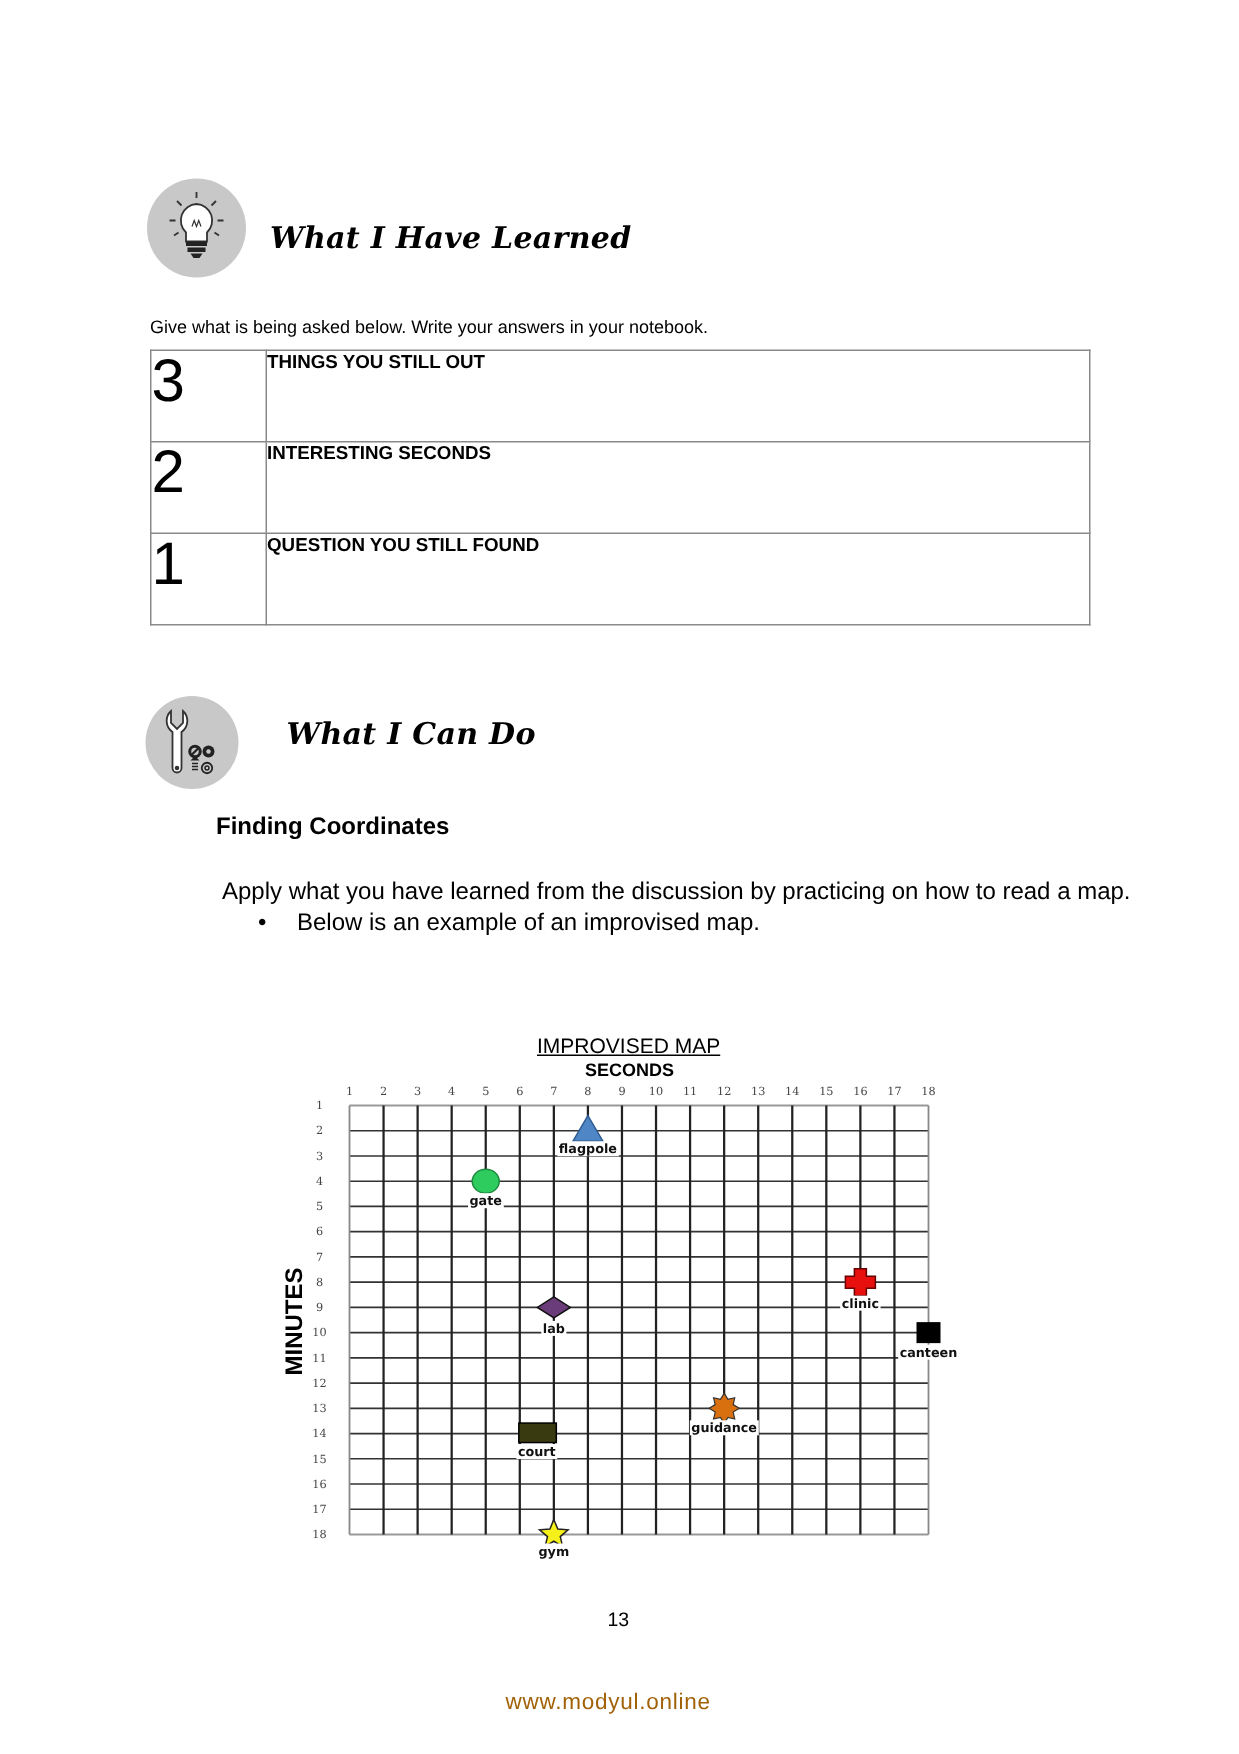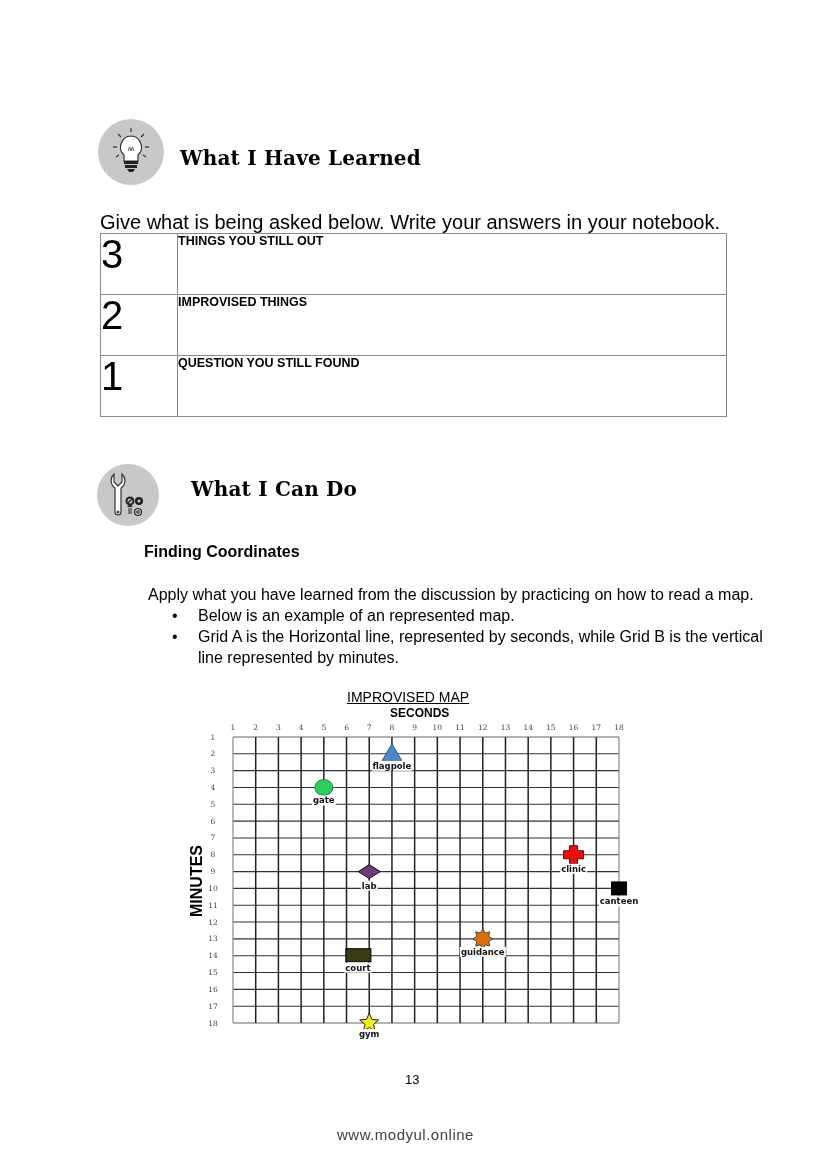--- a/index.html
+++ b/index.html
@@ -1,40 +1,40 @@
 <!DOCTYPE html>
 <html><head>
 <meta charset="utf-8">
 <style>
   html, body { margin: 0; padding: 0; background: #ffffff; }
   body { width: 826px; height: 1169px; position: relative; overflow: hidden;
          font-family: "Liberation Sans", sans-serif; color: #000; }
   .abs { position: absolute; }
 
   .icon-circle { width: 66px; height: 66px; border-radius: 50%; background: #c8c8c8; }
-  .section-title { font-family: "DejaVu Serif", serif; font-weight: bold; 
+  .section-title { font-family: "DejaVu Serif", serif; font-weight: bold; font-style: italic;
                    font-size: 20px; letter-spacing: 0.2px; }
 
-  .instr { font-size: 20px; }
+  .instr { font-size: 12px; }
   table.ref { position: absolute; left: 100px; top: 233px; width: 627px; border-collapse: collapse; }
   table.ref td { border: 1px solid #8a8a8a; height: 60px; vertical-align: top; padding: 0; }
   .big-num { font-family: "Liberation Sans", sans-serif; font-size: 40px; line-height: 1; padding: 10px 0 0 8px; width: 76px; }
   .row-label { font-family: "Liberation Sans", sans-serif; font-weight: bold; font-size: 12.5px; padding-top: 15px; }
 
   .sub-head { font-weight: bold; font-size: 16px; margin-left: 44px; }
   .body-text { font-size: 16px; line-height: 21px; margin-left: 48px; }
   ul.bul { margin: 0; padding: 0; list-style: none; }
   ul.bul li { position: relative; padding-left: 50px; }
   ul.bul li::before { content: "\2022"; position: absolute; left: 24px; top: 0; }
 
   .map-title { font-size: 14px; text-decoration: underline; }
   .seconds-lbl { font-weight: bold; font-size: 12px; }
   .minutes-lbl { font-weight: bold; font-size: 16px; transform: rotate(-90deg); transform-origin: center; }
   .page-num { font-size: 13px; }
-  .watermark { font-size: 15px; color: #404040; letter-spacing: 0.5px; }
+  .watermark { font-size: 15px; color: #a16207; letter-spacing: 0.5px; }
 </style>
 </head>
 <body>
 
 <div class="abs icon-circle" style="left:98px; top:119px;">
   <svg width="66" height="66" viewBox="0 0 66 66">
     <g stroke="#333" stroke-width="1.2" fill="none">
       <path d="M33 17 a11 11 0 0 1 7 19 v6 h-14 v-6 a11 11 0 0 1 7 -19z" fill="#fff"></path>
       <path d="M30 32 l1.5 -4 l1.5 4 l1.5 -4 l1.5 4" stroke-width="0.8"></path>
       <line x1="33" y1="9" x2="33" y2="13"></line>
@@ -55,21 +55,21 @@
 <div class="abs instr" style="left:100px; top:211px;">Give what is being asked below. Write your answers in your notebook.</div>
 
 <table class="ref">
   <tbody>
       <tr>
     <td class="big-num">3</td>
     <td class="row-label">THINGS YOU STILL OUT</td>
   </tr>
   <tr>
     <td class="big-num">2</td>
-    <td class="row-label">IMPROVISED THINGS</td>
+    <td class="row-label">INTERESTING SECONDS</td>
   </tr>
   <tr>
     <td class="big-num">1</td>
     <td class="row-label">QUESTION YOU STILL FOUND</td>
   </tr>
 </tbody>
   </table>
 
 <div class="abs icon-circle" style="left:97px; top:464px; width:62px; height:62px;">
   <svg width="62" height="62" viewBox="0 0 62 62">
@@ -85,26 +85,25 @@
     <circle cx="41" cy="48" r="1.3" fill="none" stroke="#222" stroke-width="1"></circle>
   </svg>
 </div>
 <div class="abs section-title" style="left:191px; top:477px;text-align:center;">What I Can Do</div>
 
 <div class="abs sub-head" style="left:100px; top:543px;">Finding Coordinates</div>
 
 <div class="abs body-text" style="left:100px; top:584px; width:640px;">
   <div>Apply what you have learned from the discussion by practicing on how to read a map.</div>
   <ul class="bul">
-    <li>Below is an example of an represented map.</li>
-    <li style="width:580px;">Grid A is the Horizontal line, represented by seconds, while Grid B is the vertical line represented by minutes.</li>
+    <li>Below is an example of an improvised map.</li>
   </ul>
 </div>
 
-<div class="abs map-title" style="left:347px; top:689px;text-decoration:underline;">IMPROVISED MAP</div>
+<div class="abs map-title" style="left:358px; top:689px;text-decoration:underline;">IMPROVISED MAP</div>
 <div class="abs seconds-lbl" style="left:390px; top:706px;">SECONDS</div>
 <div class="abs minutes-lbl" style="left:165px; top:876px; width:64px; text-align:center;">MINUTES</div>
 
 <svg id="map-svg" class="abs" style="left:0; top:0;" width="826" height="1169">
     <line x1="233" x2="619" y1="737" y2="737" stroke="#999" stroke-width="1.4"></line>
     <text x="213" y="739.5" font-size="7.5" font-family="DejaVu Serif, serif" fill="#444" text-anchor="middle">1</text>
     <line x1="233" x2="619" y1="753.8235294117648" y2="753.8235294117648" stroke="#333" stroke-width="1.1"></line>
     <text x="213" y="756.3235294117648" font-size="7.5" font-family="DejaVu Serif, serif" fill="#444" text-anchor="middle">2</text>
     <line x1="233" x2="619" y1="770.6470588235294" y2="770.6470588235294" stroke="#333" stroke-width="1.1"></line>
     <text x="213" y="773.1470588235294" font-size="7.5" font-family="DejaVu Serif, serif" fill="#444" text-anchor="middle">3</text>

